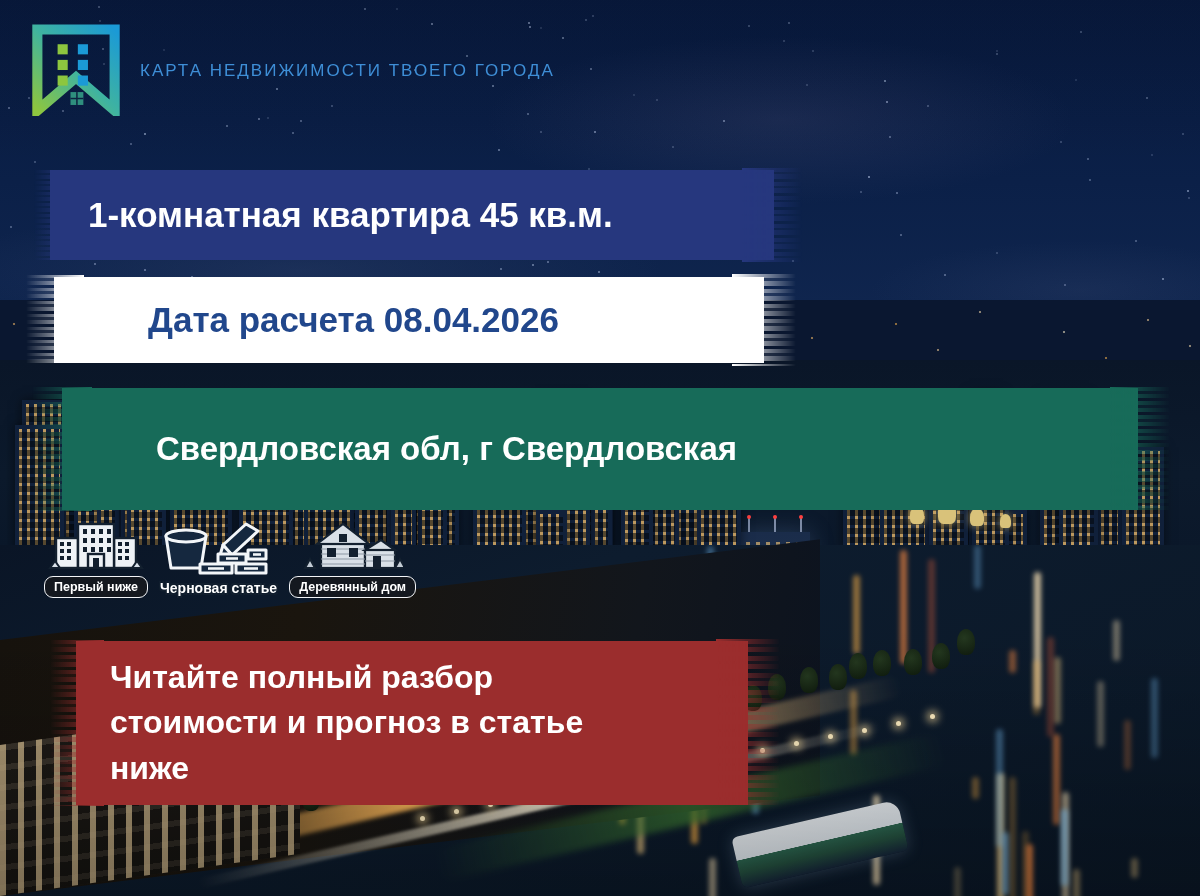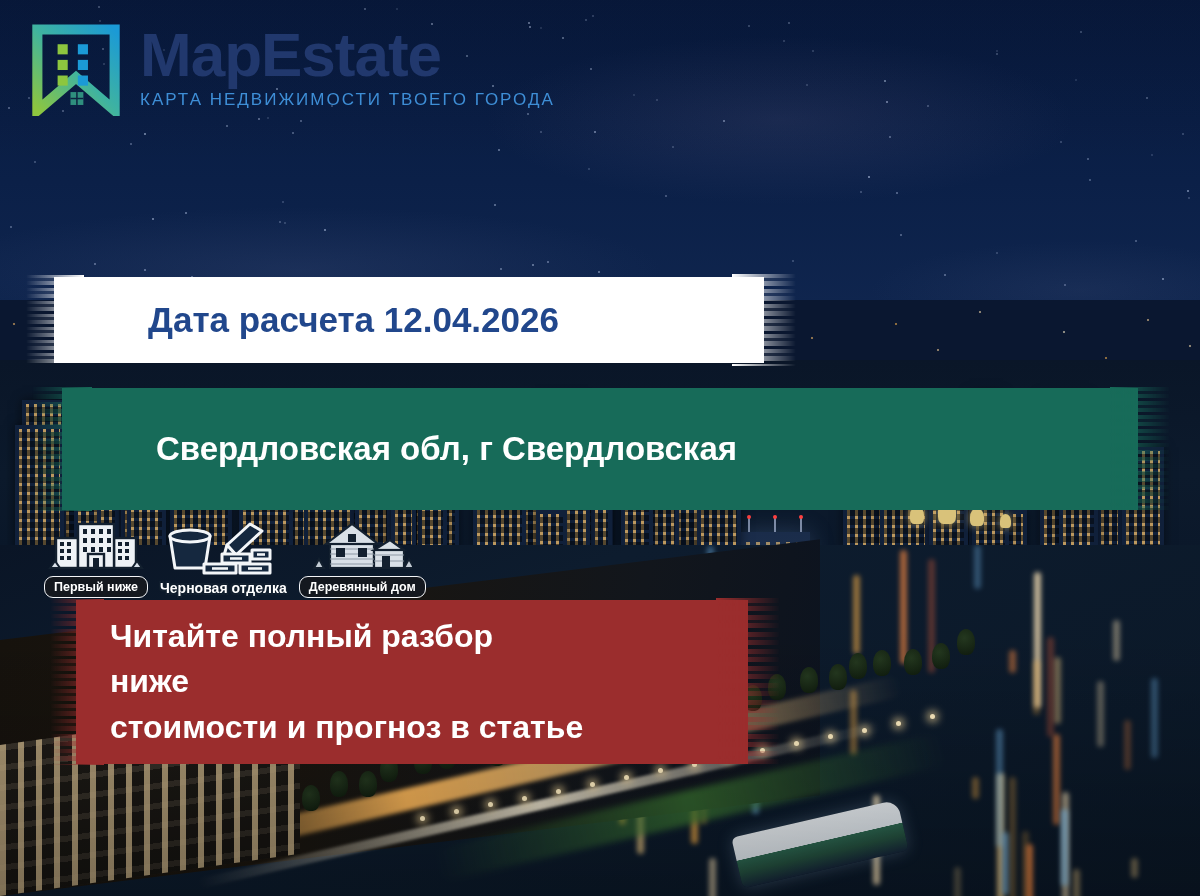--- a/index.html
+++ b/index.html
@@ -205,21 +205,21 @@
   #b-green .fill { position:absolute; left:16px; right:16px; top:4px; bottom:4px; background:#176b59; }
   #b-green .edge-l { position:absolute; left:-14px; top:3px; bottom:3px; width:60px;
     background:repeating-linear-gradient(to bottom, #176b59 0 4px, rgba(23,107,89,.25) 4px 7px, #176b59 7px 12px, rgba(23,107,89,0) 12px 15px);
     -webkit-mask-image:linear-gradient(to right, rgba(0,0,0,0), #000); mask-image:linear-gradient(to right, rgba(0,0,0,0), #000); }
   #b-green .edge-r { position:absolute; right:-16px; top:3px; bottom:3px; width:60px;
     background:repeating-linear-gradient(to bottom, #176b59 0 4px, rgba(23,107,89,.22) 4px 7px, #176b59 7px 11px, rgba(23,107,89,0) 11px 14px);
     -webkit-mask-image:linear-gradient(to left, rgba(0,0,0,0), #000); mask-image:linear-gradient(to left, rgba(0,0,0,0), #000); }
   #b-green .lines { position:absolute; left:110px; top:50%; transform:translateY(-50%); color:#fff; font-size:33px; font-weight:bold; line-height:1.36; white-space:nowrap; }
 
   
-  #b-red { left:62px; top:596px; width:700px; height:172px; }
+  #b-red { left:62px; top:637px; width:700px; height:172px; }
   #b-red .fill { position:absolute; left:14px; right:14px; top:4px; bottom:4px; background:#9b2d2d; }
   #b-red .edge-l { position:absolute; left:-12px; top:3px; bottom:3px; width:54px;
     background:repeating-linear-gradient(to bottom, #9b2d2d 0 4px, rgba(155,45,45,.25) 4px 7px, #9b2d2d 7px 12px, rgba(155,45,45,0) 12px 15px);
     -webkit-mask-image:linear-gradient(to right, rgba(0,0,0,0), #000); mask-image:linear-gradient(to right, rgba(0,0,0,0), #000); }
   #b-red .edge-r { position:absolute; right:-18px; top:2px; bottom:2px; width:64px;
     background:repeating-linear-gradient(to bottom, #9b2d2d 0 5px, rgba(155,45,45,.22) 5px 8px, #9b2d2d 8px 13px, rgba(155,45,45,0) 13px 17px);
     -webkit-mask-image:linear-gradient(to left, rgba(0,0,0,0), #000); mask-image:linear-gradient(to left, rgba(0,0,0,0), #000); }
   #b-red .lines { position:absolute; left:48px; top:50%; transform:translateY(-50%); color:#fff; font-size:32px; font-weight:bold; line-height:1.42; white-space:nowrap; }
 
   
@@ -519,50 +519,55 @@
         <rect x="30" y="56" width="11" height="11" fill="#8dc63f"></rect>
         <rect x="52" y="22" width="11" height="11" fill="#1b9ad6"></rect>
         <rect x="52" y="39" width="11" height="11" fill="#1b9ad6"></rect>
         <rect x="52" y="56" width="11" height="11" fill="#1b9ad6"></rect>
         <rect x="44" y="74" width="14" height="14" fill="#2f8f7e"></rect>
         <rect x="50.2" y="74" width="1.6" height="14" fill="#0d2240"></rect>
         <rect x="44" y="80.2" width="14" height="1.6" fill="#0d2240"></rect>
       </svg>
     </div>
     <div class="logo-text">
-      <div class="brand">MapEstate</div>
       <div class="tagline">КАРТА НЕДВИЖИМОСТИ ТВОЕГО ГОРОДА</div>
     </div>
   </div>
 
+  <div class="banner" id="b-blue">
+    <div class="edge-l"></div>
+    <div class="fill"></div>
+    <div class="edge-r"></div>
+    <div class="label">1-комнатная квартира 45 кв.м.</div>
+  </div>
 
   <div class="banner" id="b-white">
     <div class="edge-l"></div>
     <div class="fill"></div>
     <div class="edge-r"></div>
-    <div class="label">Дата расчета 12.04.2026</div>
+    <div class="label">Дата расчета 08.04.2026</div>
   </div>
 
   <div class="banner" id="b-green">
     <div class="edge-l"></div>
     <div class="fill"></div>
     <div class="edge-r"></div>
     <div class="lines">
       <div>Свердловская обл, г Свердловская</div>
     </div>
   </div>
 
   <div class="banner" id="b-red">
     <div class="edge-l"></div>
     <div class="fill"></div>
     <div class="edge-r"></div>
     <div class="lines">
       <div>Читайте полный разбор</div>
+      <div>стоимости и прогноз в статье</div>
       <div>ниже</div>
-      <div>стоимости и прогноз в статье</div>
     </div>
   </div>
 
   <div class="badges">
 
     <div class="badge">
       <div class="art">
         <svg width="96" height="56" viewBox="0 0 96 56" aria-hidden="true">
           <g stroke="#13202f" stroke-width="2.4" fill="#eef2f6">
             <rect x="8" y="20" width="22" height="30"></rect>
@@ -620,21 +625,21 @@
             <rect x="76" y="44" width="30" height="9"></rect>
           </g>
           <g stroke="#f3f6f9" stroke-width="2.6" fill="none">
             <line x1="66" y1="38.5" x2="78" y2="38.5"></line>
             <line x1="93" y1="34.5" x2="101" y2="34.5"></line>
             <line x1="48" y1="48.5" x2="64" y2="48.5"></line>
             <line x1="84" y1="48.5" x2="98" y2="48.5"></line>
           </g>
         </svg>
       </div>
-      <div class="cap">Черновая отделка</div>
+      <div class="cap">Черновая статье</div>
     </div>
 
     <div class="badge">
       <div class="art">
         <svg width="100" height="56" viewBox="0 0 100 56" aria-hidden="true">
           <g stroke="#13202f" stroke-width="2.2" fill="#d9e0e7">
             <path d="M14 26 L40 6 L66 26 Z"></path>
             <rect x="18" y="26" width="44" height="24"></rect>
             <path d="M62 32 L78 22 L92 32 Z"></path>
             <rect x="62" y="32" width="30" height="18"></rect>

